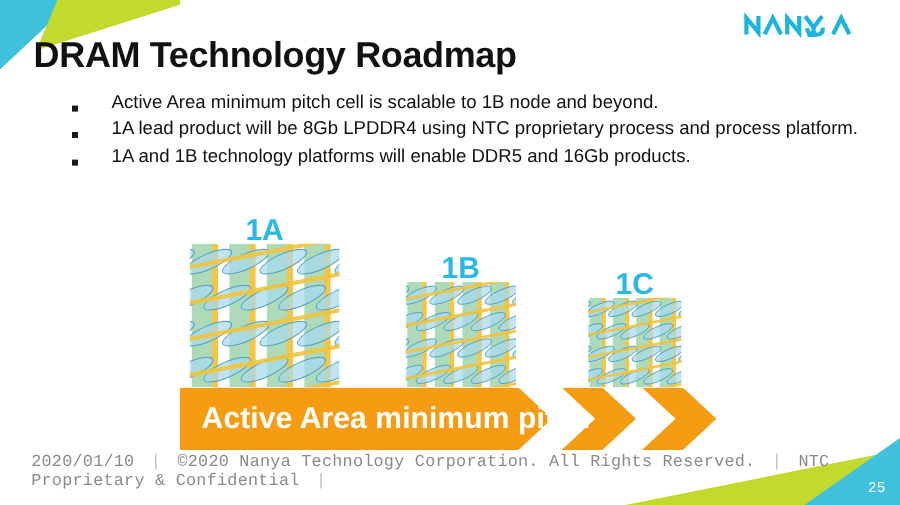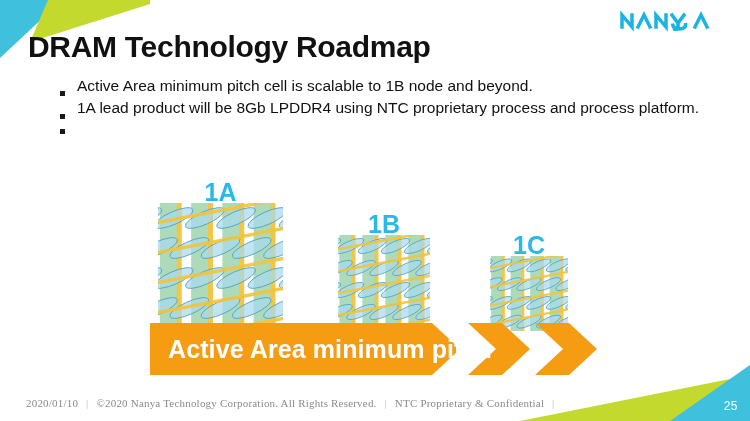--- a/index.html
+++ b/index.html
@@ -24,21 +24,21 @@
 
   
   .logo{position:absolute;right:22px;top:10px;z-index:5;}
 
   
   .title{position:absolute;left:28px;top:30px;font-size:30px;font-weight:bold;
     color:#111111;letter-spacing:-0.3px;}
 
   
   .bullets{position:absolute;left:60px;top:76px;width:660px;}
-  .bullet{display:flex;align-items:flex-end;margin-bottom:2px;}
+  .bullet{display:flex;align-items:center;margin-bottom:2px;gap:16px;}
   .bullet .sq{width:5px;height:5px;background:#1a1a1a;margin:8px 12px 0 0;flex:0 0 auto;}
   .bullet .txt{font-size:15.5px;color:#111111;line-height:1.32;}
 
   
   .diagram{position:absolute;left:0;top:176px;width:750px;height:210px;padding-left:16px;}
   .blk-wrap{position:absolute;}
   .blk-label{position:absolute;left:50%;transform:translateX(-50%);
     bottom:100%;margin-bottom:-2px;color:#29b8e8;font-weight:bold;
     font-size:25px;line-height:1;white-space:nowrap;}
   .blk{position:absolute;left:0;bottom:0;overflow:hidden;}
@@ -51,22 +51,22 @@
     clip-path:polygon(0 0, 282px 0, 310px 26px, 282px 52px, 0 52px);}
   .seg-c1{left:318px;width:62px;
     clip-path:polygon(0 0, 34px 0, 62px 26px, 34px 52px, 0 52px, 28px 26px);}
   .seg-c2{left:385px;width:62px;
     clip-path:polygon(0 0, 34px 0, 62px 26px, 34px 52px, 0 52px, 28px 26px);}
   .banner-text{position:absolute;left:18px;top:0;height:52px;display:flex;
     align-items:center;color:#ffffff;font-weight:bold;font-size:25px;
     letter-spacing:.1px;z-index:2;white-space:nowrap;}
 
   
-  .footer{position:absolute;left:26px;bottom:12px;font-size:11px;color:#8a8a8a;
-    font-family:Liberation Serif, serif;letter-spacing:.2px;}
+  .footer{position:absolute;left:26px;bottom:12px;font-size:14px;color:#8a8a8a;
+    font-family:Liberation Mono, monospace;letter-spacing:.2px;}
   .footer span{margin-right:5px;}
   .footer .sep{color:#bdbdbd;}
 </style>
 </head>
 <body>
 
 <div class="corner-tl-cyan"></div>
 <div class="corner-tl-lime"></div>
 <div class="corner-br-lime"></div>
 <div class="corner-br-cyan"></div>
@@ -99,20 +99,21 @@
   <div class="bullet">
     <span class="sq"></span>
     <span class="txt">Active Area minimum pitch  cell is scalable to 1B node and beyond.</span>
   </div>
   <div class="bullet">
     <span class="sq"></span>
     <span class="txt">1A lead product will be 8Gb LPDDR4 using NTC proprietary process and process platform.</span>
   </div>
   <div class="bullet">
     <span class="sq"></span>
+    <span class="txt">1A and 1B technology platforms will enable DDR5 and 16Gb products.</span>
   </div>
 </div>
 
 <div class="diagram">
   <div class="blk-wrap" id="node0" style="left: 158px; width: 125px; height: 120px; top: 27px;">
     <div class="blk-label">1A</div>
     <div class="blk" style="width: 125px; height: 120px;">
         <svg width="125" height="120" viewBox="0 0 125 120">
           <rect x="1.875" y="0" width="17.5" height="120" fill="#9fd3ab" opacity="0.85"></rect>
           <rect x="18.75" y="0" width="5" height="120" fill="#f2c33c" opacity="0.95"></rect>
@@ -191,21 +192,21 @@
           <ellipse cx="92" cy="77" rx="15.525" ry="4.62" fill="#a8d9ef" fill-opacity="0.72" stroke="#4c9fc4" stroke-width="0.7" transform="rotate(-24 92 77)"></ellipse>
           <ellipse cx="115" cy="77" rx="15.525" ry="4.62" fill="#a8d9ef" fill-opacity="0.72" stroke="#4c9fc4" stroke-width="0.7" transform="rotate(-24 115 77)"></ellipse>
           <path d="M -23 18.7 L 115 -7.699999999999999" stroke="#f2c33c" stroke-width="2.588235294117647" fill="none" opacity="0.9"></path>
           <path d="M -23 40.7 L 115 14.3" stroke="#f2c33c" stroke-width="2.588235294117647" fill="none" opacity="0.9"></path>
           <path d="M -23 62.7 L 115 36.3" stroke="#f2c33c" stroke-width="2.588235294117647" fill="none" opacity="0.9"></path>
           <path d="M -23 84.7 L 115 58.3" stroke="#f2c33c" stroke-width="2.588235294117647" fill="none" opacity="0.9"></path>
           <path d="M -23 106.7 L 115 80.3" stroke="#f2c33c" stroke-width="2.588235294117647" fill="none" opacity="0.9"></path>
         </svg>
       </div>
   </div>
-  <div class="blk-wrap" id="node2" style="left: 490px; width: 78px; height: 75px; top: 80px;">
+  <div class="blk-wrap" id="node2" style="left: 490px; width: 78px; height: 75px; top: 72px;">
     <div class="blk-label">1C</div>
     <div class="blk" style="width: 78px; height: 75px;">
         <svg width="78" height="75" viewBox="0 0 78 75">
           <rect x="1.17" y="0" width="10.920000000000002" height="75" fill="#9fd3ab" opacity="0.85"></rect>
           <rect x="11.7" y="0" width="3.12" height="75" fill="#f2c33c" opacity="0.95"></rect>
           <rect x="20.67" y="0" width="10.920000000000002" height="75" fill="#9fd3ab" opacity="0.85"></rect>
           <rect x="31.2" y="0" width="3.12" height="75" fill="#f2c33c" opacity="0.95"></rect>
           <rect x="40.17" y="0" width="10.920000000000002" height="75" fill="#9fd3ab" opacity="0.85"></rect>
           <rect x="50.7" y="0" width="3.12" height="75" fill="#f2c33c" opacity="0.95"></rect>
           <rect x="59.67" y="0" width="10.920000000000002" height="75" fill="#9fd3ab" opacity="0.85"></rect>

